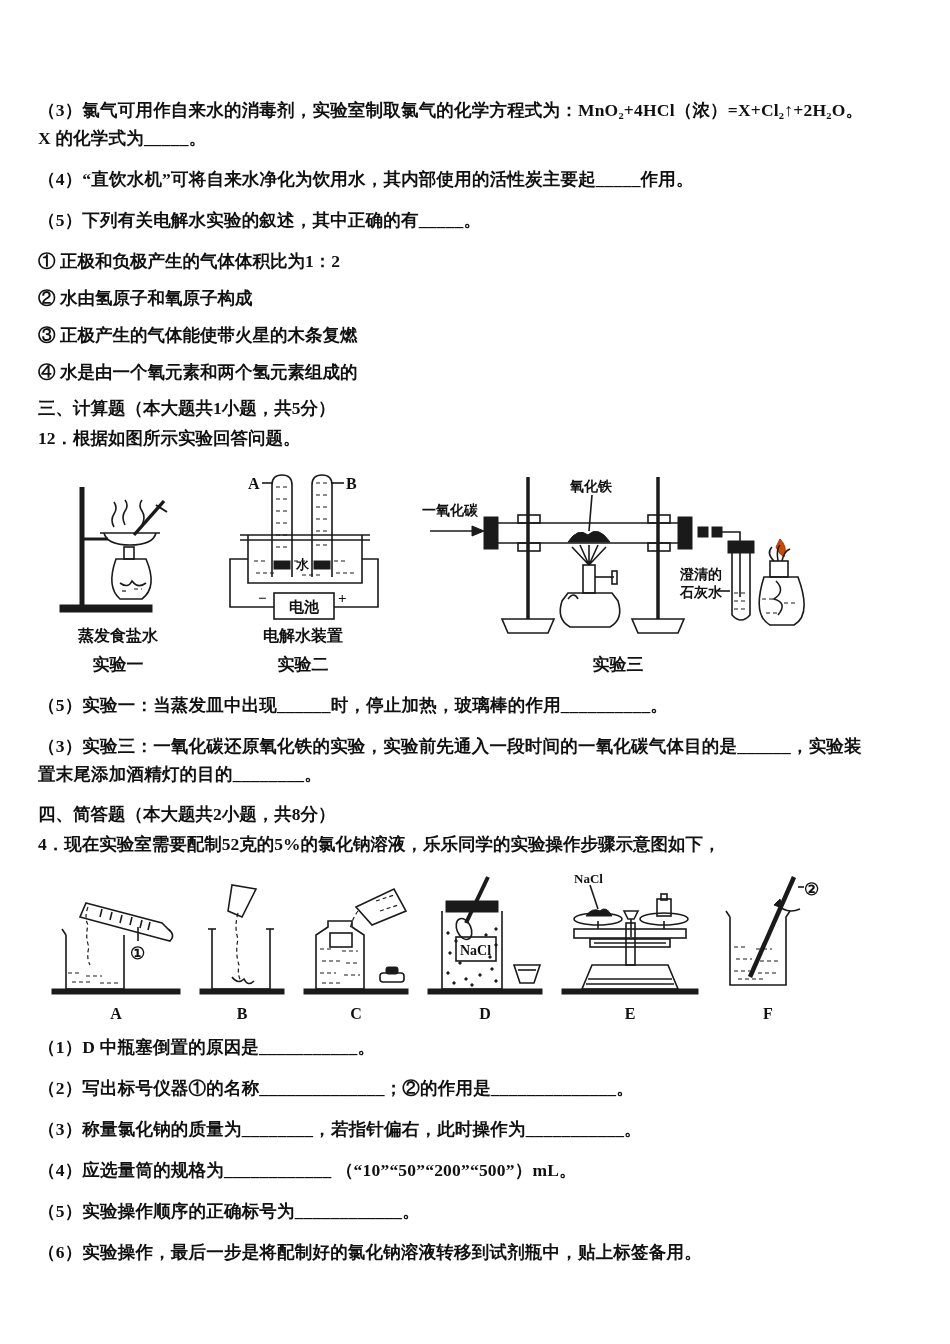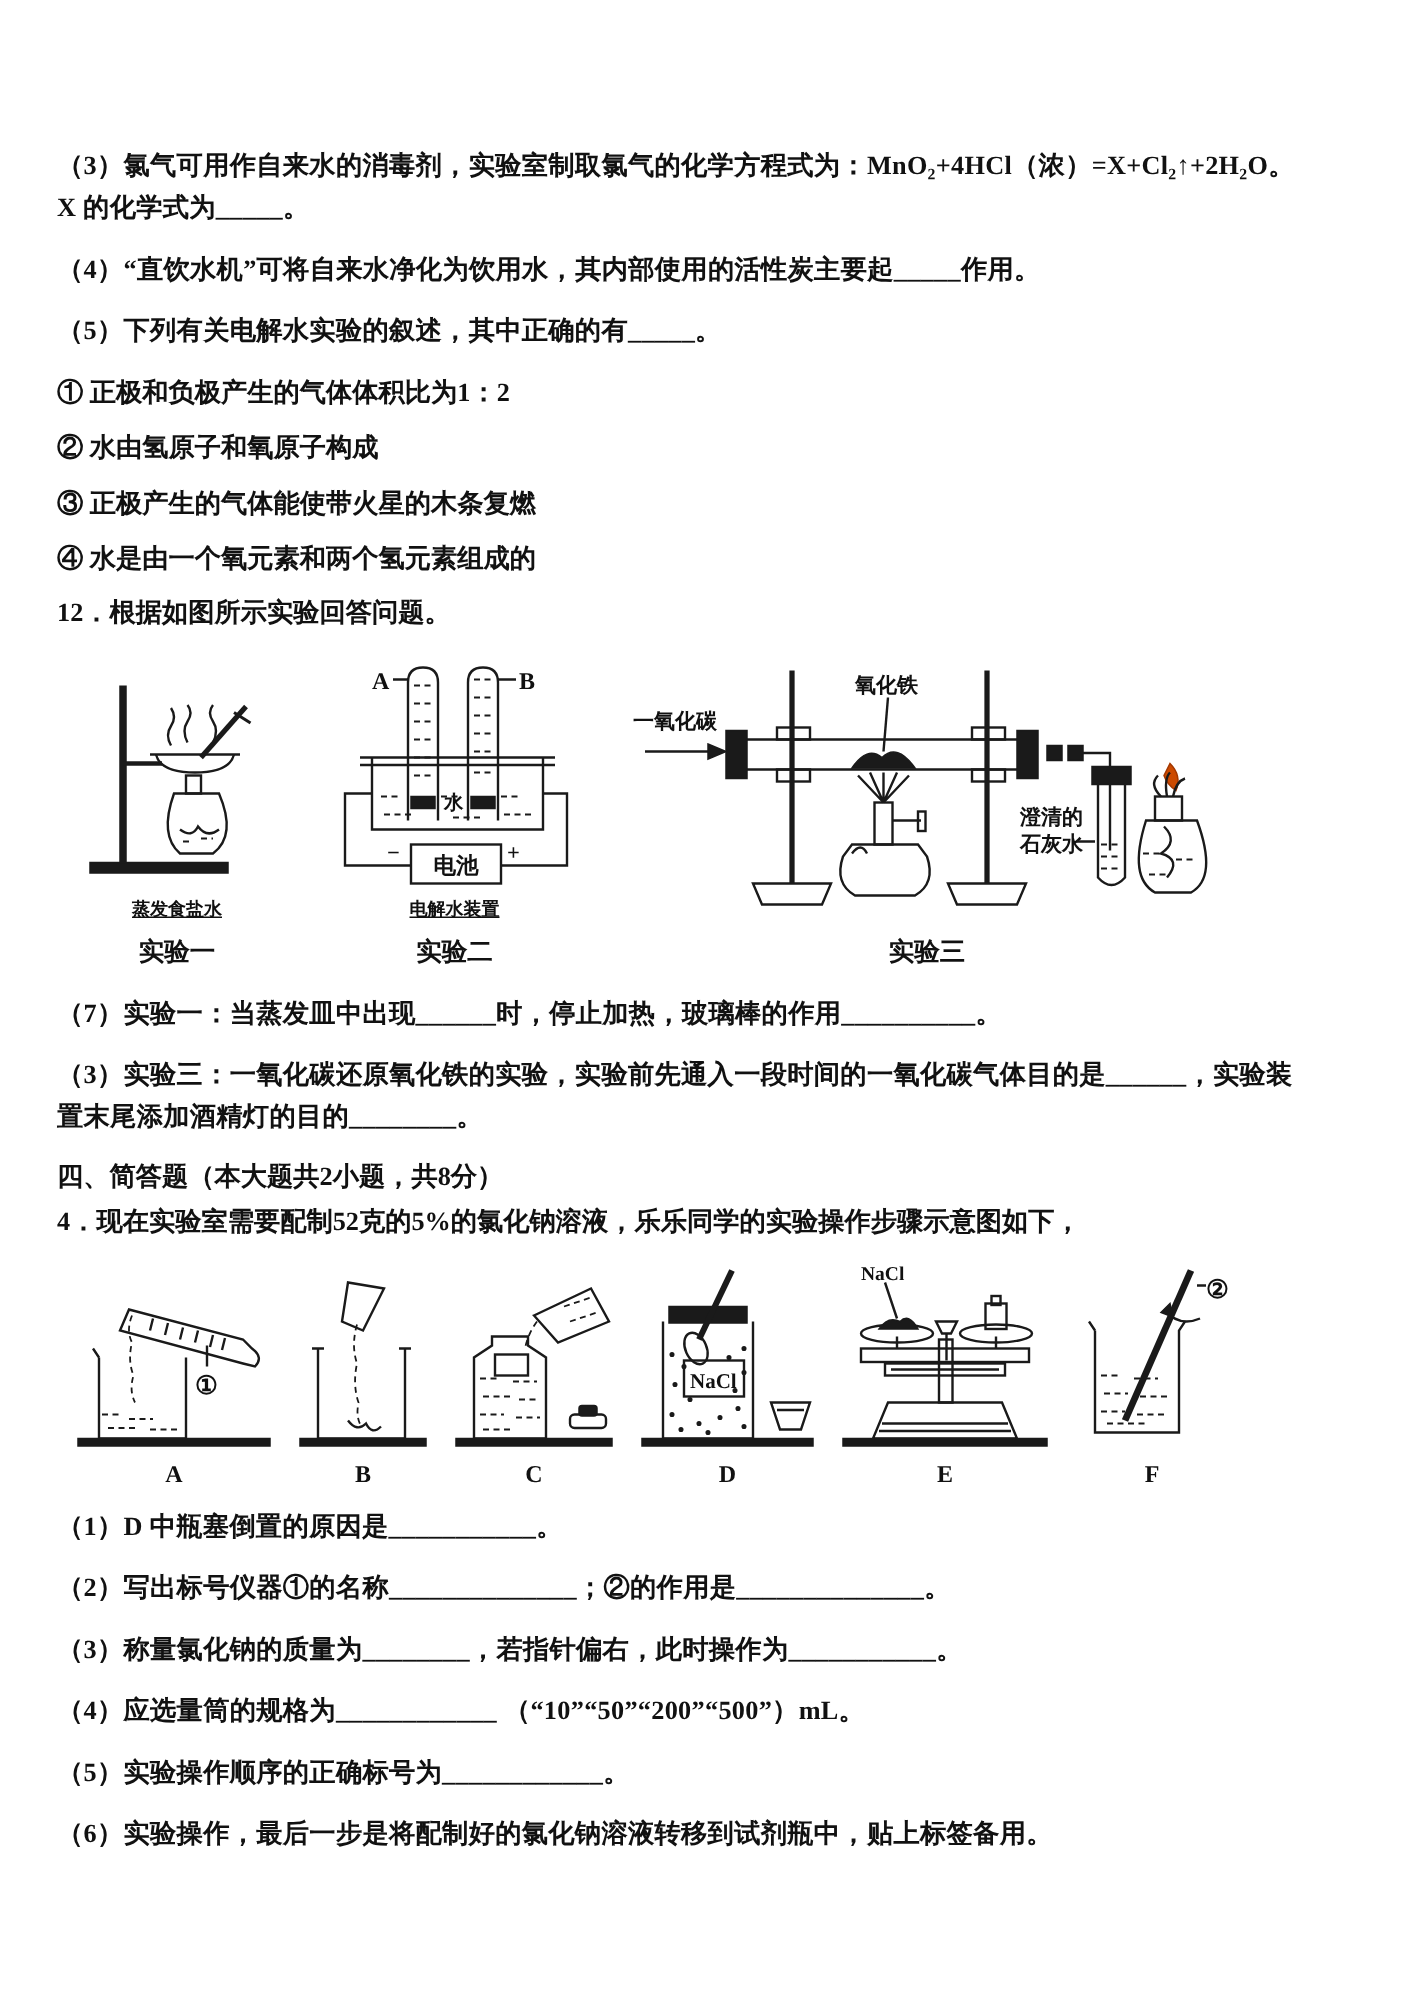--- a/index.html
+++ b/index.html
@@ -8,21 +8,21 @@
     font-family:"Liberation Serif","DejaVu Serif",serif;
     color:#111;font-weight:700;
   }
   .page{box-sizing:border-box;width:908px;padding:96px 38px 0 38px;}
   p.t{font-size:17.5px;line-height:28px;margin:0 0 13px 0;letter-spacing:0.2px;}
   p.opt{font-size:17.5px;line-height:28px;margin:0 0 9px 0;}
   p.sec{font-size:17.5px;line-height:26px;margin:2px 0 4px 0;}
   .fig-row1{display:flex;align-items:flex-end;gap:26px;margin:12px 0 14px 14px;}
   .fig-row2{display:flex;align-items:flex-end;gap:16px;margin:10px 0 10px 12px;}
   .fig{display:flex;flex-direction:column;align-items:center;}
-  .fig-label{font-size:12px;line-height:22px;text-align:right;text-decoration:underline;}
+  .fig-label{font-size:16px;line-height:22px;text-align:right;}
   .fig-caption{font-size:17px;line-height:24px;margin-top:6px;}
   .letter{font-size:16px;text-align:center;margin-top:4px;font-family:"Liberation Serif",serif;}
   svg{display:block;}
   svg text{font-family:"Liberation Serif","DejaVu Serif",serif;font-weight:700;}
   .ink{stroke:#1a1a1a;fill:none;stroke-width:1.6;}
   .inkf{stroke:#1a1a1a;fill:#1a1a1a;}
   .dash{stroke:#1a1a1a;fill:none;stroke-width:1.2;stroke-dasharray:4 3;}
 </style>
 </head>
 <body>
@@ -31,20 +31,21 @@
 
   <p class="t">（3）氯气可用作自来水的消毒剂，实验室制取氯气的化学方程式为：MnO₂+4HCl（浓）=X+Cl₂↑+2H₂O。X 的化学式为_____。</p>
   <p class="t">（4）“直饮水机”可将自来水净化为饮用水，其内部使用的活性炭主要起_____作用。</p>
   <p class="t">（5）下列有关电解水实验的叙述，其中正确的有_____。</p>
 
   <p class="opt">① 正极和负极产生的气体体积比为1：2</p>
   <p class="opt">② 水由氢原子和氧原子构成</p>
   <p class="opt">③ 正极产生的气体能使带火星的木条复燃</p>
   <p class="opt">④ 水是由一个氧元素和两个氢元素组成的</p>
 
+  <p class="sec">三、计算题（本大题共1小题，共5分）</p>
   <p class="sec">12．根据如图所示实验回答问题。</p>
 
   <div class="fig-row1">
 
     <div class="fig">
       <svg width="132" height="150" viewBox="0 0 132 150">
         <rect x="8" y="130" width="92" height="7" class="inkf"></rect>
         <line x1="30" y1="12" x2="30" y2="130" stroke="#1a1a1a" stroke-width="5"></line>
         <line x1="30" y1="64" x2="56" y2="64" stroke="#1a1a1a" stroke-width="3"></line>
 
@@ -171,21 +172,21 @@
         <path d="M342 108 Q330 146 348 156 L372 156 Q390 146 376 108 Z" class="ink" fill="#fff"></path>
         <path d="M354 112 q10 10 -2 18 q14 4 4 16" class="ink" stroke-width="3"></path>
         <line x1="340" y1="130" x2="352" y2="130" class="dash"></line>
         <line x1="362" y1="134" x2="376" y2="134" class="dash"></line>
         <line x1="344" y1="144" x2="356" y2="144" class="dash"></line>
       </svg>
       <div class="fig-caption">实验三</div>
     </div>
   </div>
 
-  <p class="t">（7）实验一：当蒸发皿中出现______时，停止加热，玻璃棒的作用__________。</p>
+  <p class="t">（5）实验一：当蒸发皿中出现______时，停止加热，玻璃棒的作用__________。</p>
   <p class="t">（3）实验三：一氧化碳还原氧化铁的实验，实验前先通入一段时间的一氧化碳气体目的是______，实验装置末尾添加酒精灯的目的________。</p>
 
   <p class="sec">四、简答题（本大题共2小题，共8分）</p>
   <p class="sec">4．现在实验室需要配制52克的5%的氯化钠溶液，乐乐同学的实验操作步骤示意图如下，</p>
 
   <div class="fig-row2">
 
     <div class="fig">
       <svg width="132" height="124" viewBox="0 0 132 124">
         <rect x="2" y="112" width="128" height="5" class="inkf"></rect>

